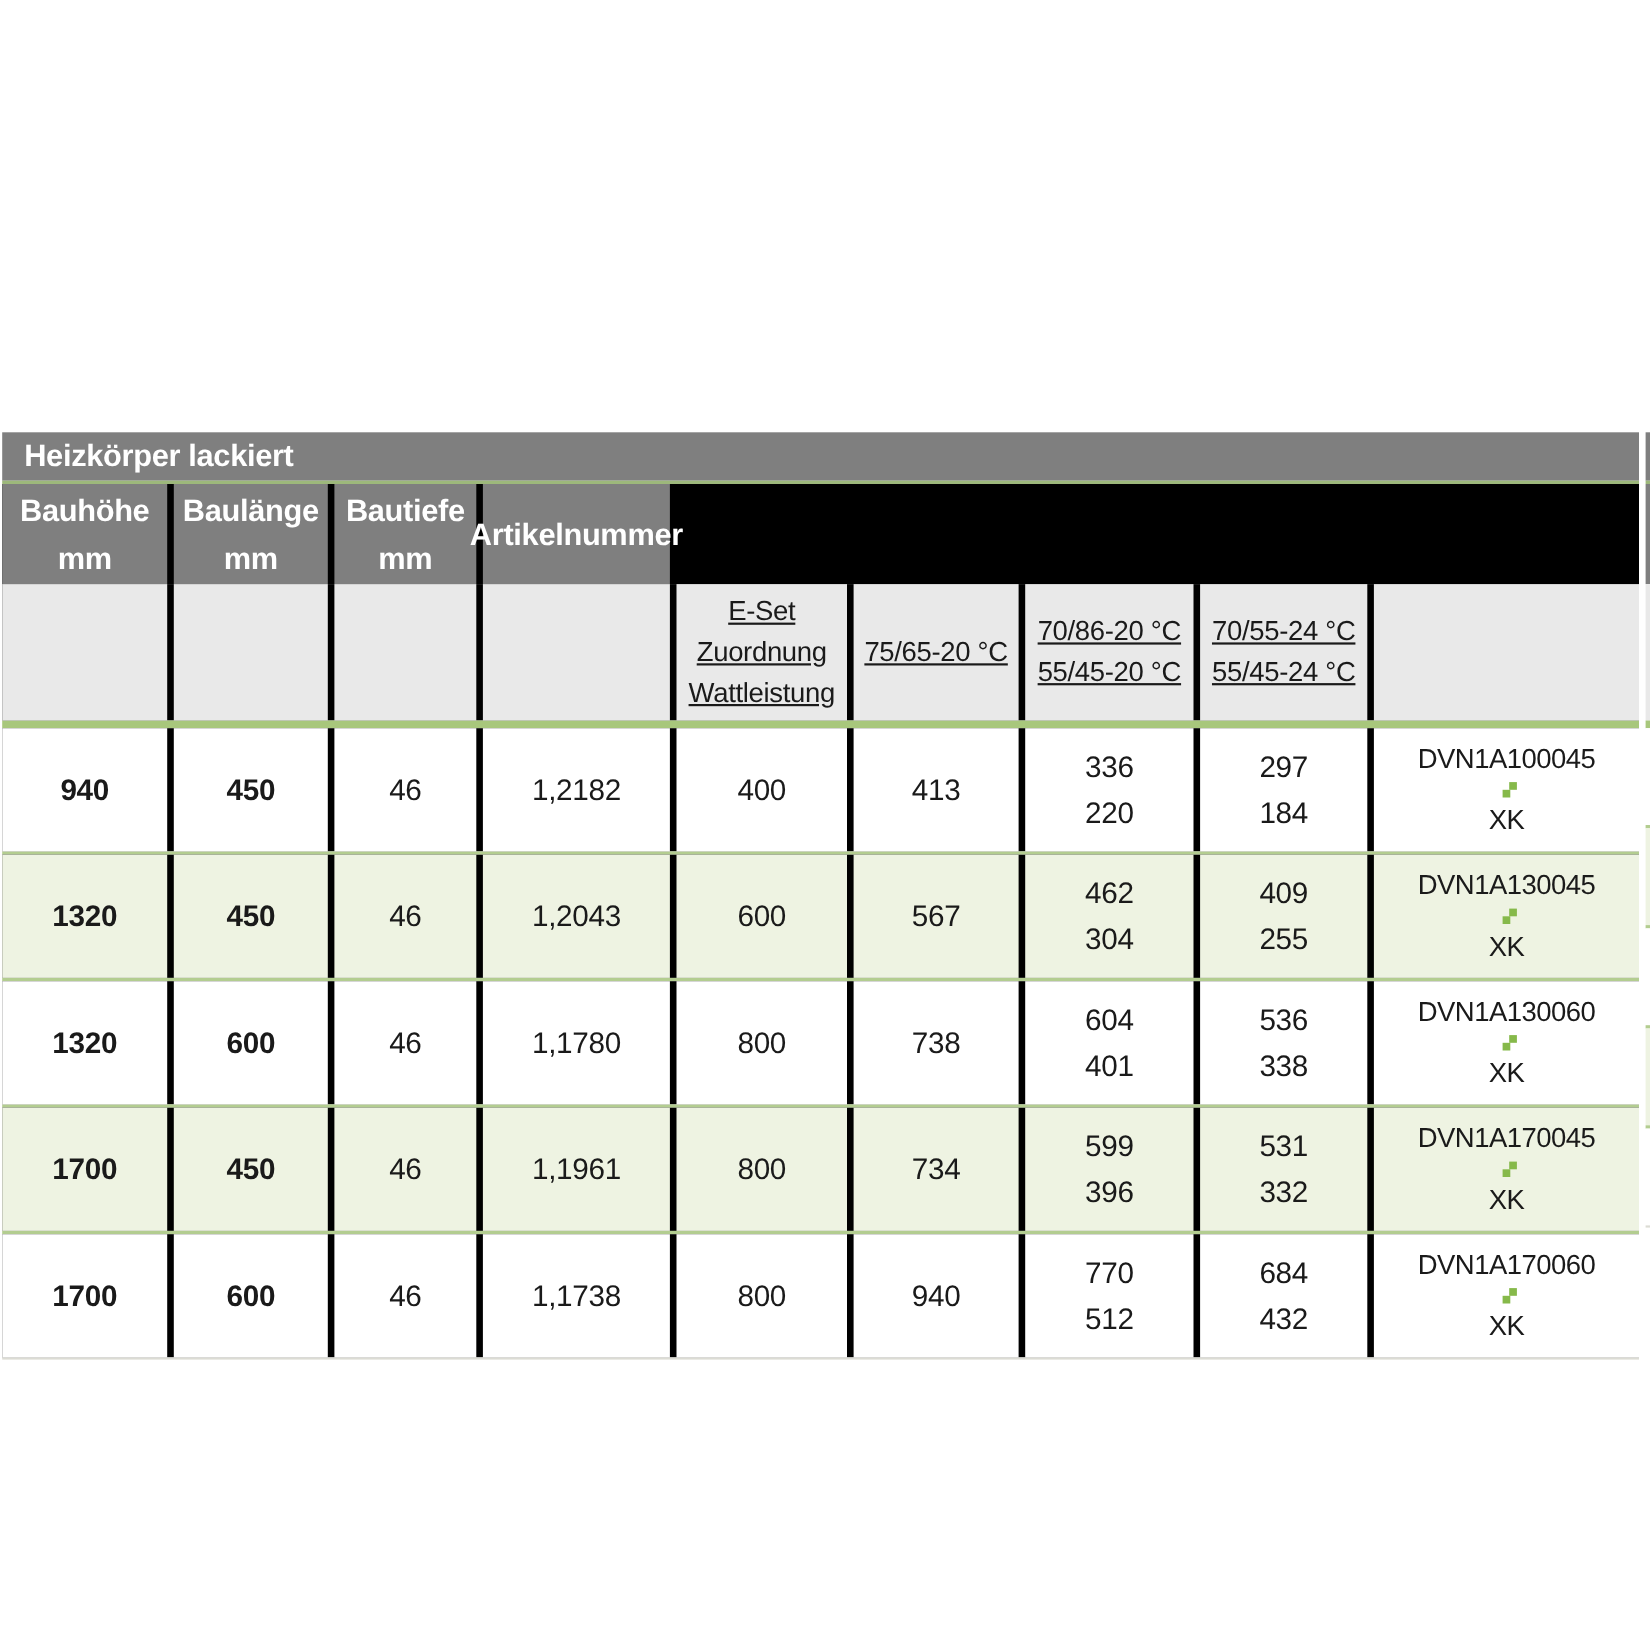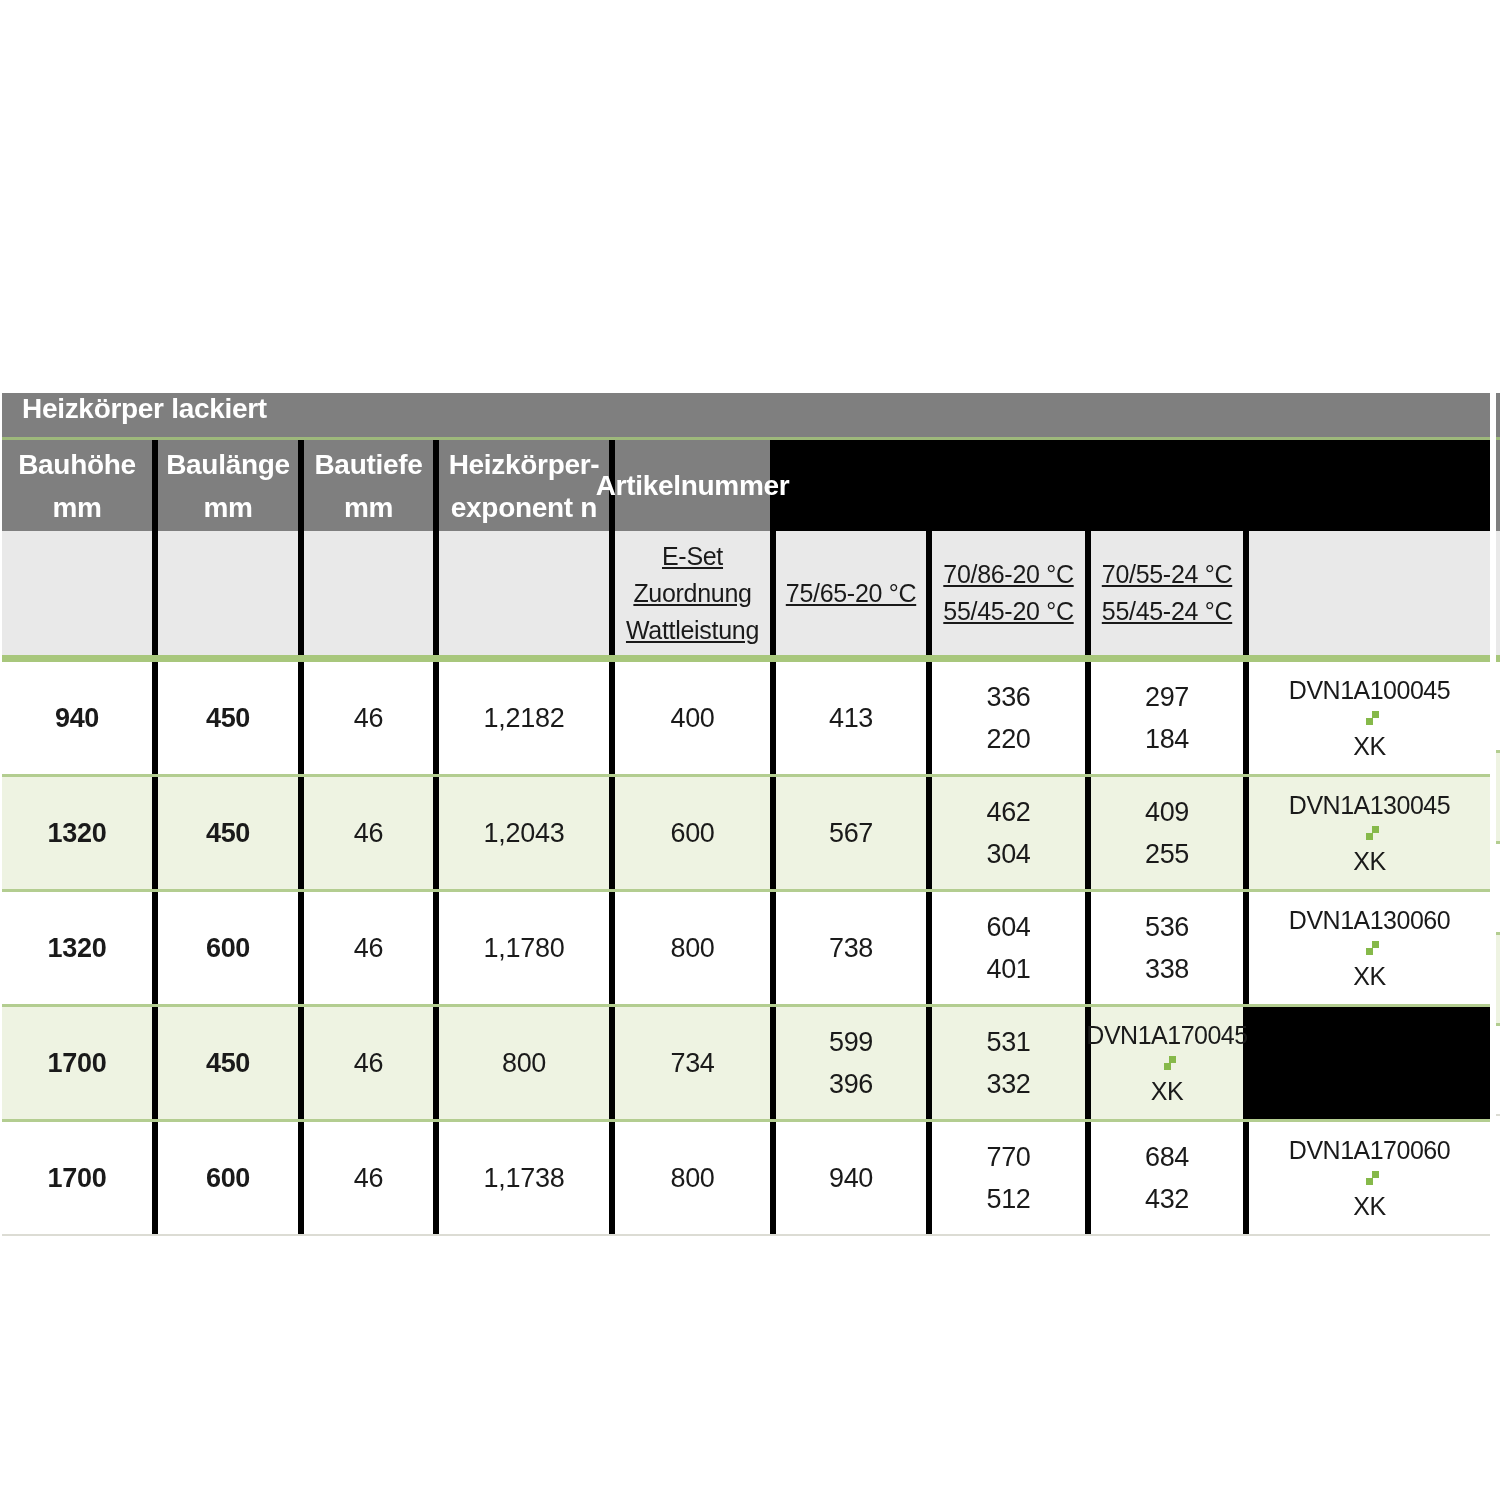--- a/index.html
+++ b/index.html
@@ -3,21 +3,21 @@
 <meta charset="utf-8">
 <style>
   * { margin:0; padding:0; box-sizing:border-box; }
   html,body { width:1500px; height:1500px; background:#ffffff;
     font-family:"Liberation Sans", sans-serif; color:#1a1a1a; }
   .stage { position:relative; width:1500px; height:1500px; overflow:hidden; }
 
   .spec-table { position:absolute; left:2px; top:393px; width:1488px; }
 
   
-  .title-bar { height:44px; background:#7f7f7f; display:flex; 
+  .title-bar { height:44px; background:#7f7f7f; display:flex; align-items:center;
     padding-left:20px; }
   .title-bar .t { color:#ffffff; font-size:28px; font-weight:bold; letter-spacing:-0.3px; }
   .title-underline { height:3px; background:#9db87b; }
 
   
   .grid { display:grid; grid-template-columns:150px 140px 129px 170px 155px 150px 153px 152px 241px;
     column-gap:6px; background:#000000; }
 
   
   .header-row { height:91px; }
@@ -70,24 +70,20 @@
       </div>
       <div class="hcell">
         <div>Baulänge</div>
         <div>mm</div>
       </div>
       <div class="hcell">
         <div>Bautiefe</div>
         <div>mm</div>
       </div>
       <div class="hcell">
-        <div>Heizkörper-</div>
-        <div>exponent n</div>
-      </div>
-      <div class="hcell">
         <div>Artikelnummer</div>
       </div>
     </div>
 
     <div class="grid subheader-row">
       <div class="scell"></div>
       <div class="scell"></div>
       <div class="scell"></div>
       <div class="scell"></div>
       <div class="scell">
@@ -180,20 +176,21 @@
         <span class="dot d2"></span>
         <span>XK</span>
       </div>
     </div>
     <div class="sep-thin"></div>
 
     <div class="grid data-row alt">
       <div class="cell b">1700</div>
       <div class="cell b">450</div>
       <div class="cell">46</div>
+      <div class="cell">1,1961</div>
       <div class="cell">800</div>
       <div class="cell">734</div>
       <div class="cell">
         <div>599</div>
         <div>396</div>
       </div>
       <div class="cell">
         <div>531</div>
         <div>332</div>
       </div>

